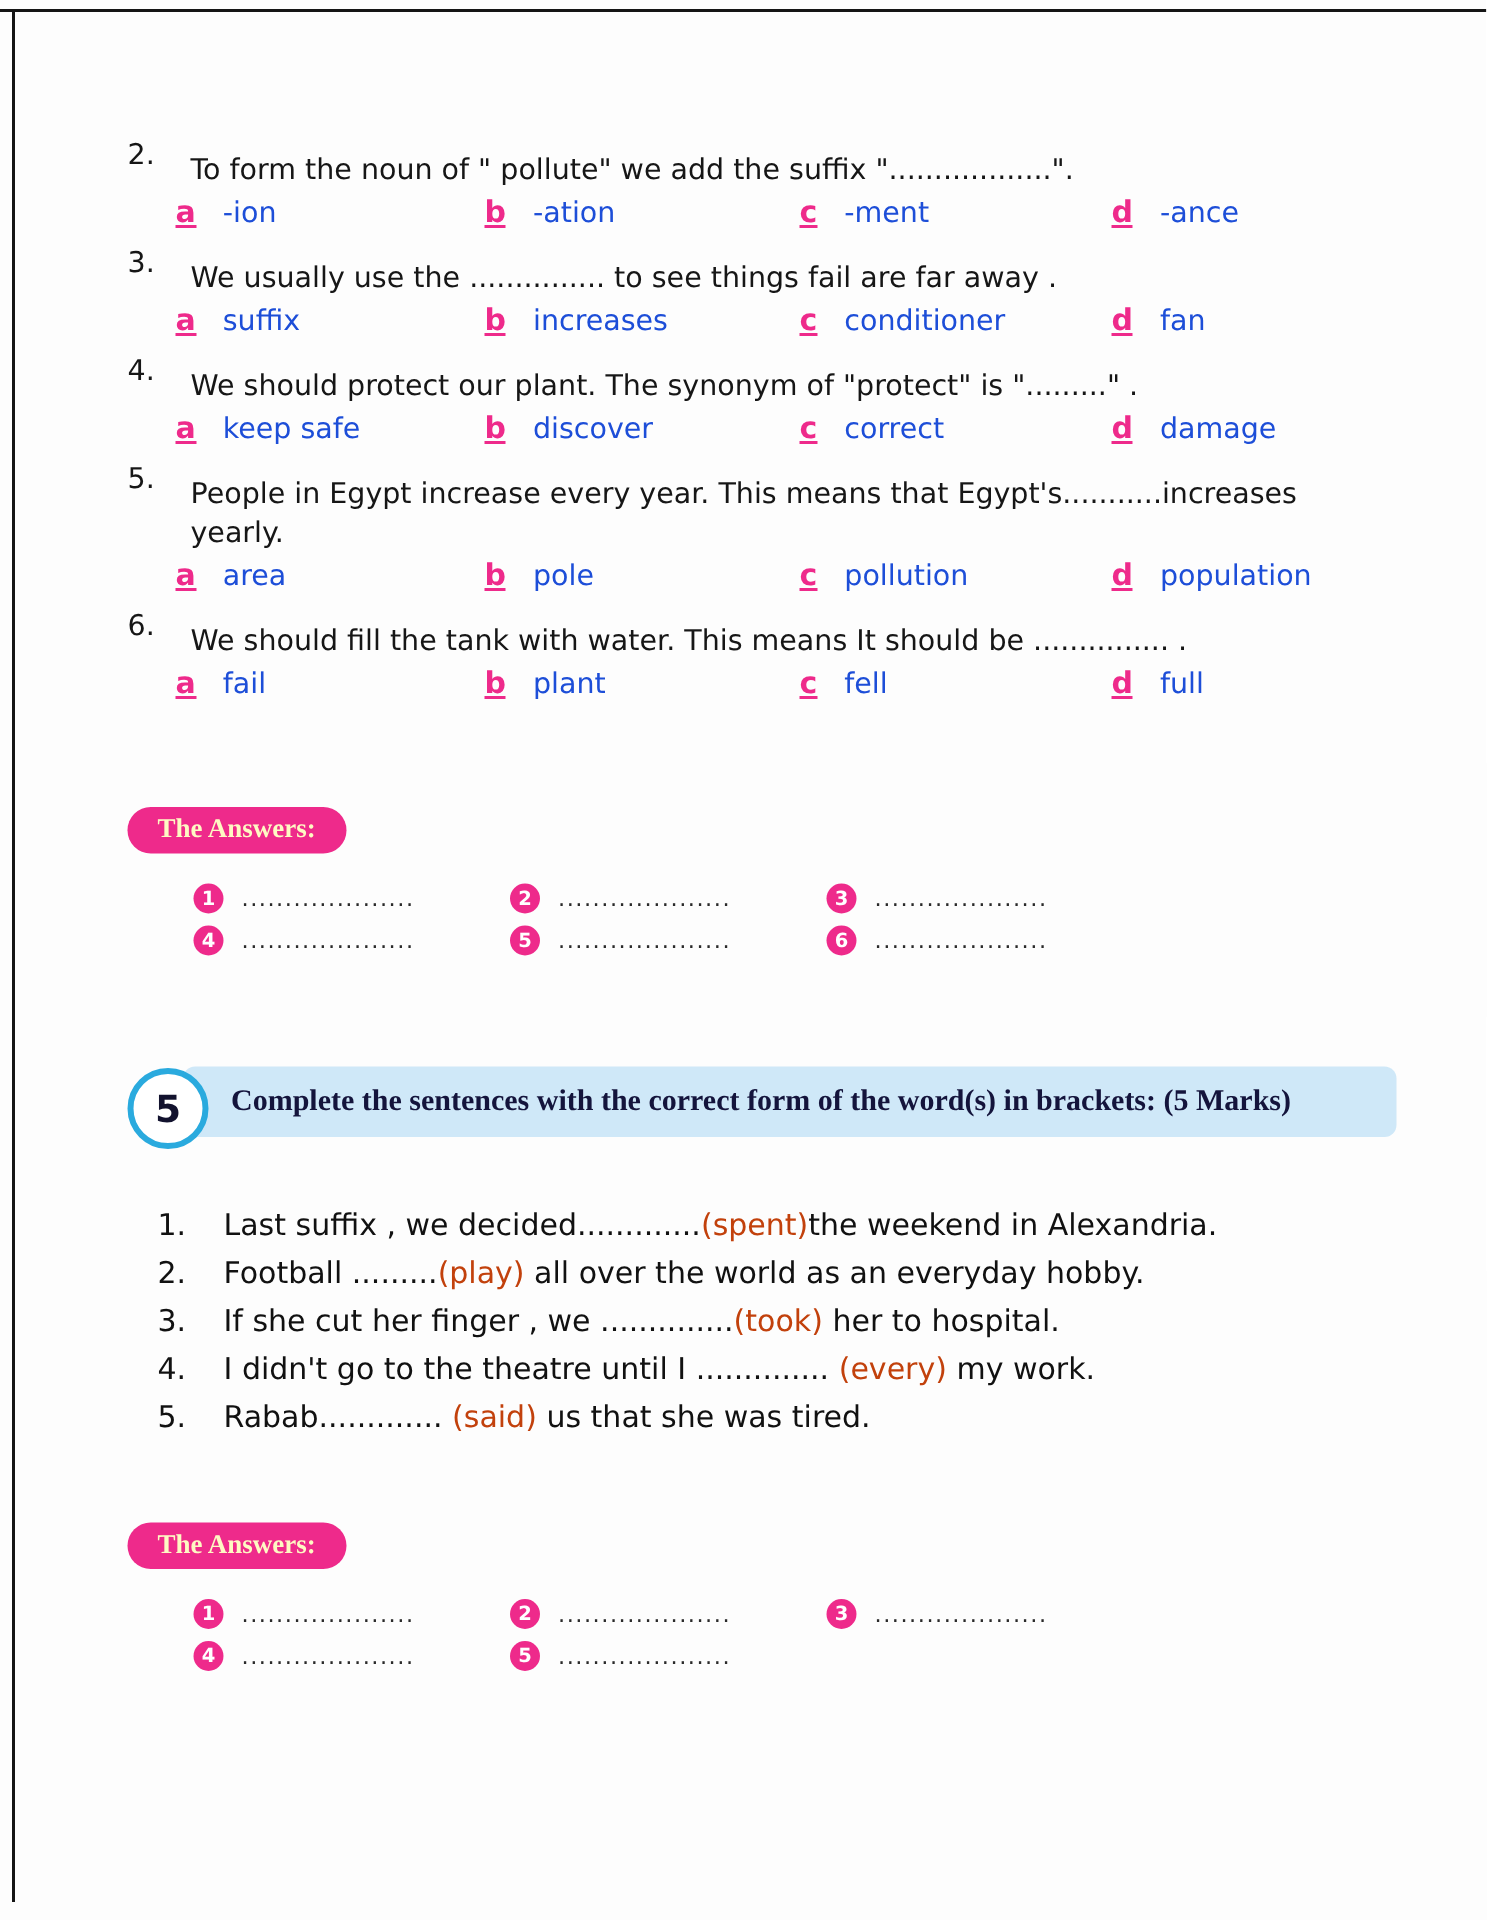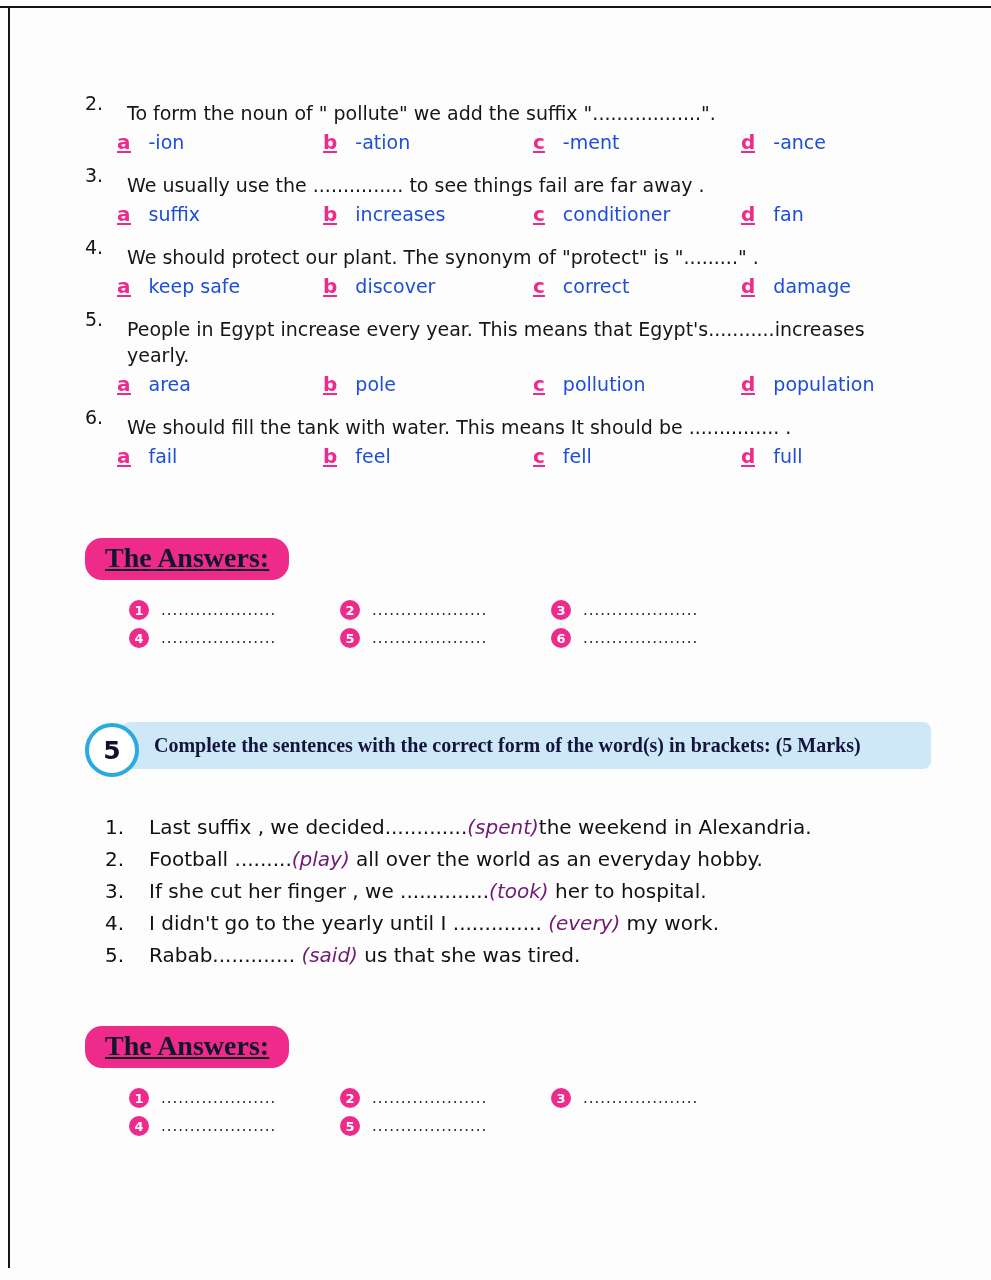--- a/index.html
+++ b/index.html
@@ -27,26 +27,25 @@
     margin:3px 0 7px 0;
   }
   .opt { display:flex; align-items:baseline; gap:18px; font-size:19px; line-height:26px; }
   .opt-letter { color:#ee2a8b; font-weight:bold; font-size:20px; border-bottom:2px solid #ee2a8b; line-height:18px; }
   .opt-label { color:#1d4ed8; }
 
   
   .ans-pill {
     display:inline-block;
     margin-top:62px;
-    background:#ee2a8b; color:#0f172a;
+    background:#ee2a8b; color:#fef9c3;
     font-family:"Liberation Serif", serif;
-    font-weight:bold; font-size:28px;
+    font-weight:bold; font-size:18px;
     padding:4px 20px 6px 20px;
     border-radius:17px;
-    text-decoration:underline;
   }
   .ans-pill.second { margin-top:52px; }
   .ans-rows { margin-top:20px; margin-left:44px; }
   .ans-row { display:flex; margin-bottom:8px; }
   .ans-item { display:flex; align-items:center; gap:12px; width:211px; }
   .ans-circle {
     width:20px; height:20px; flex:none;
     background:#ee2a8b; color:#ffffff;
     border-radius:50%;
     display:flex; align-items:center; justify-content:center;
@@ -84,21 +83,21 @@
     border-radius:50%;
     display:flex; align-items:center; justify-content:center;
     font-size:25px; font-weight:bold; color:#12122e;
   }
 
   
   .sents { margin-top:36px; margin-left:20px; }
   .sent { display:flex; font-size:20px; line-height:26px; margin-bottom:6px; color:#111; }
   .sent-num { width:44px; flex:none; }
   .sent-text { flex:1; }
-  .pink { color:#701a75;font-style:italic; }
+  .pink { color:#c2410c; }
 </style>
 </head>
 <body>
 
 <div class="page">
   <div class="border-top"></div>
   <div class="border-left"></div>
 
   <div class="content">
 
@@ -203,21 +202,21 @@
       <span class="q-num">6.</span>
       <span class="q-text">We should fill the tank with water. This means It should be ............... .</span>
     </div>
     <div class="opts">
       <div class="opt">
         <span class="opt-letter">a</span>
         <span class="opt-label">fail</span>
       </div>
       <div class="opt">
         <span class="opt-letter">b</span>
-        <span class="opt-label">feel</span>
+        <span class="opt-label">plant</span>
       </div>
       <div class="opt">
         <span class="opt-letter">c</span>
         <span class="opt-label">fell</span>
       </div>
       <div class="opt">
         <span class="opt-letter">d</span>
         <span class="opt-label">full</span>
       </div>
     </div>
@@ -271,21 +270,21 @@
       <div class="sent">
         <span class="sent-num">2.</span>
         <span class="sent-text"><span>Football .........</span><span class="pink">(play)</span><span> all over the world as an everyday hobby.</span></span>
       </div>
       <div class="sent">
         <span class="sent-num">3.</span>
         <span class="sent-text"><span>If she cut her finger , we ..............</span><span class="pink">(took)</span><span> her to hospital.</span></span>
       </div>
       <div class="sent">
         <span class="sent-num">4.</span>
-        <span class="sent-text"><span>I didn't go to the yearly until I ..............  </span><span class="pink">(every)</span><span> my work.</span></span>
+        <span class="sent-text"><span>I didn't go to the theatre until I ..............  </span><span class="pink">(every)</span><span> my work.</span></span>
       </div>
       <div class="sent">
         <span class="sent-num">5.</span>
         <span class="sent-text"><span>Rabab............. </span><span class="pink">(said)</span><span> us that she was tired.</span></span>
       </div>
     </div>
 
     
     <div class="ans-pill second">The Answers:</div>
     <div class="ans-rows">

